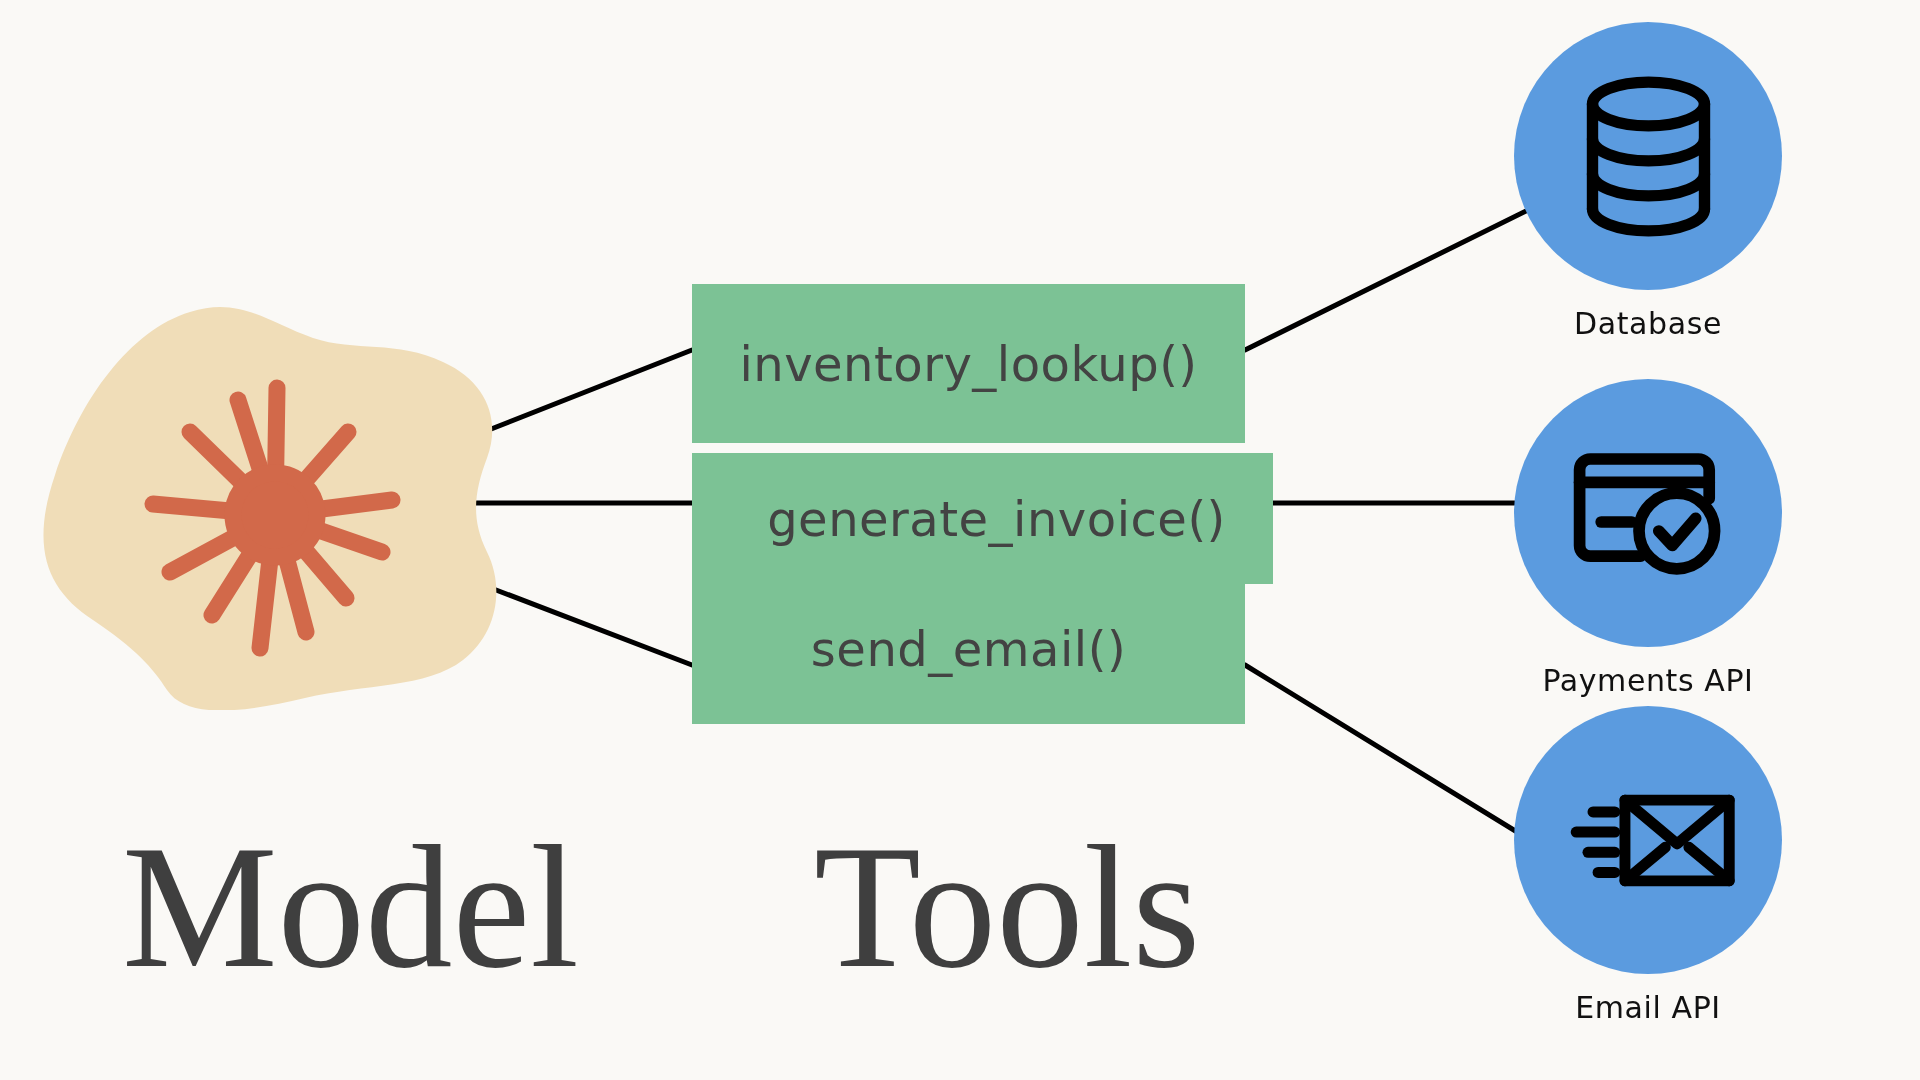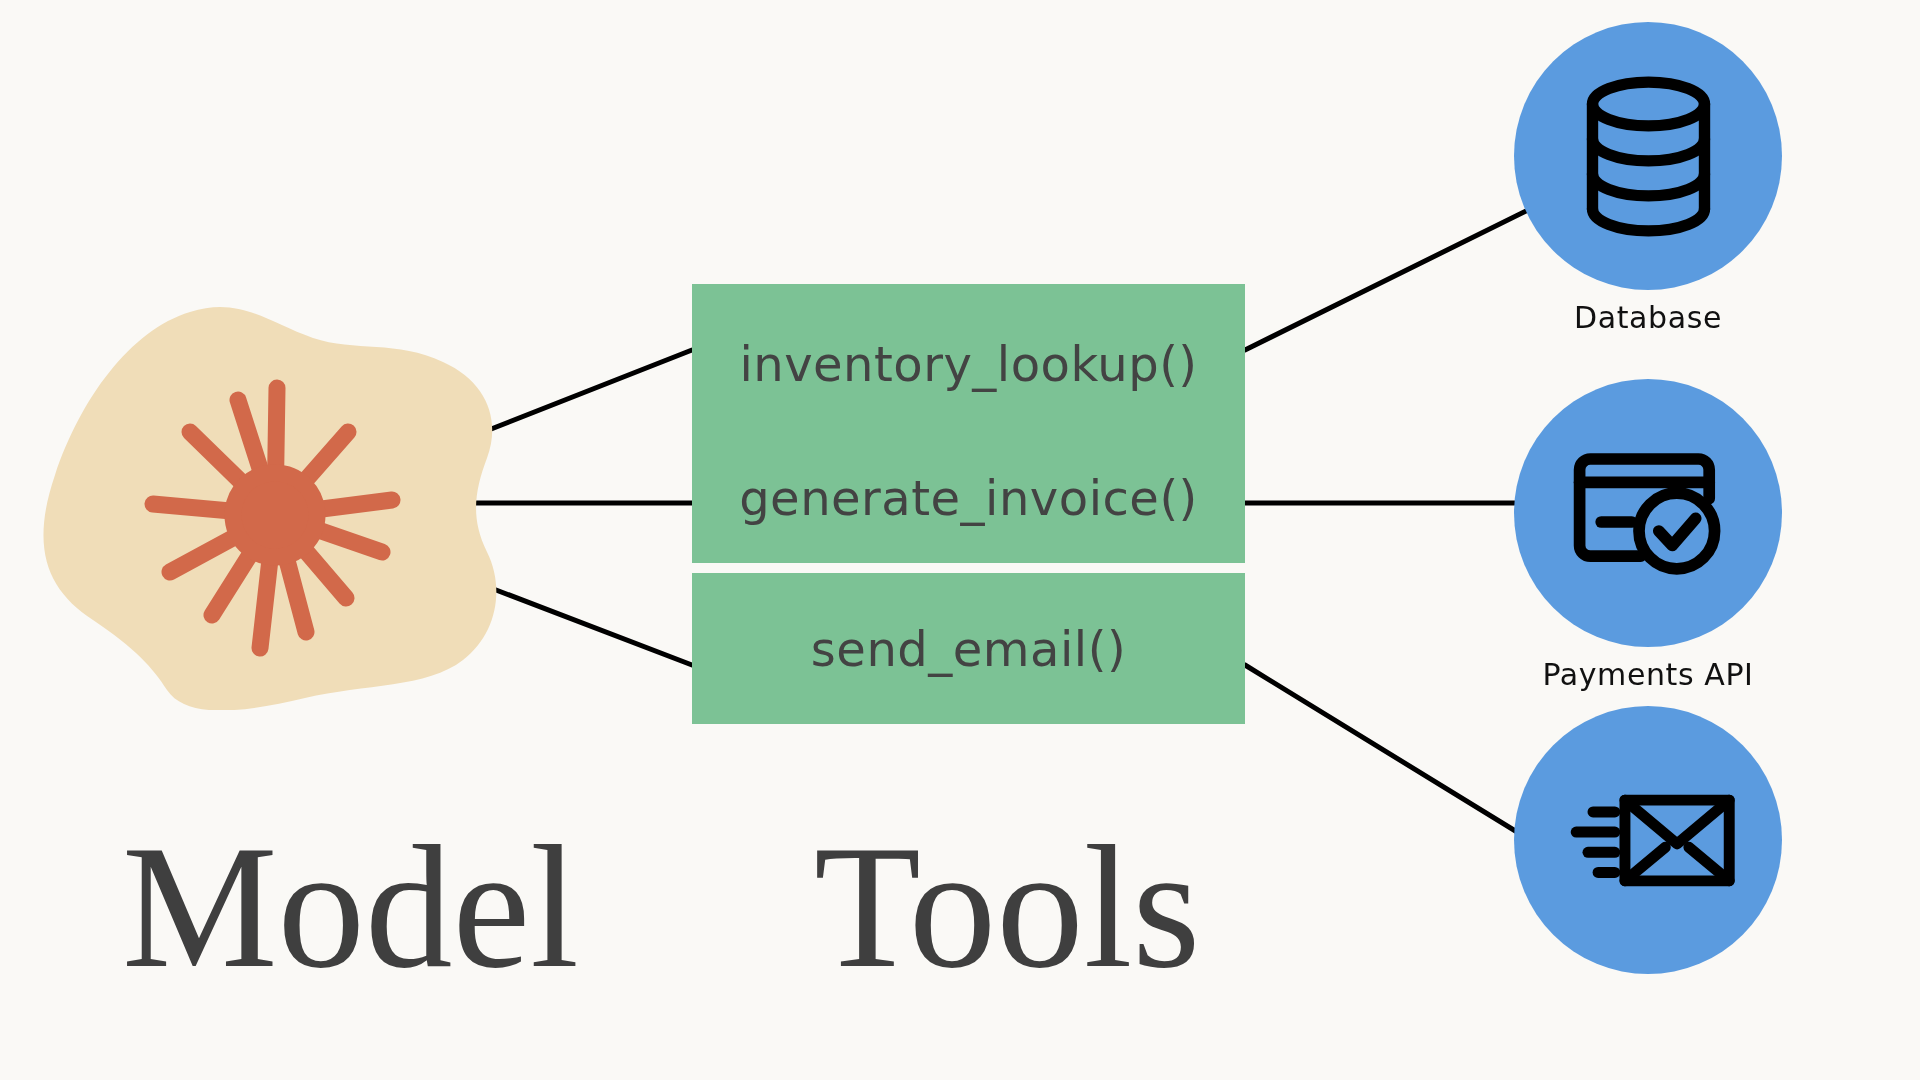--- a/index.html
+++ b/index.html
@@ -52,42 +52,42 @@
   }
   .tool-box-label {
     font-family: "DejaVu Sans", sans-serif;
     font-size: 48px;
     font-weight: 400;
     letter-spacing: 0.5px;
     color: #434343;
     white-space: nowrap;
   }
   #tool-box-0 { top: 284px; height: 159px; }
-  #tool-box-1 { top: 432px; height: 131px; }
+  #tool-box-1 { top: 453px; height: 131px; padding-left: 28px; }
   #tool-box-2 { top: 573px; height: 151px; }
 
   
   .endpoint {
     position: absolute;
     left: 1514px;
     width: 268px;
     text-align: center;
   }
   .endpoint-circle {
     width: 268px;
     height: 268px;
     border-radius: 50%;
     background: #5b9bdf;
     position: relative;
     display: flex;
     align-items: center;
     justify-content: center;
   }
   .endpoint-label {
-    margin-top: 10px;
+    margin-top: 16px;
     font-family: "DejaVu Sans", sans-serif;
     font-size: 30px;
     font-weight: 400;
     letter-spacing: 0.6px;
     color: #111111;
     white-space: nowrap;
   }
   #endpoint-0 { top: 22px; }
   #endpoint-1 { top: 379px; }
   #endpoint-2 { top: 706px; }
@@ -203,18 +203,19 @@
           <path d="M41 26 L72 52 L103 26"></path>
           <path d="M41 74 L65 54"></path>
           <path d="M103 74 L79 54"></path>
           <path d="M22 33 H35"></path>
           <path d="M12 45 H35"></path>
           <path d="M19 57 H35"></path>
           <path d="M25 69 H35"></path>
         </g>
       </svg>
     </div>
+    <div class="endpoint-label">Email API</div>
   </div>
 
   <div class="column-heading" id="heading-model">Model</div>
   <div class="column-heading" id="heading-tools">Tools</div>
 
 </div>
 
 </body></html>

